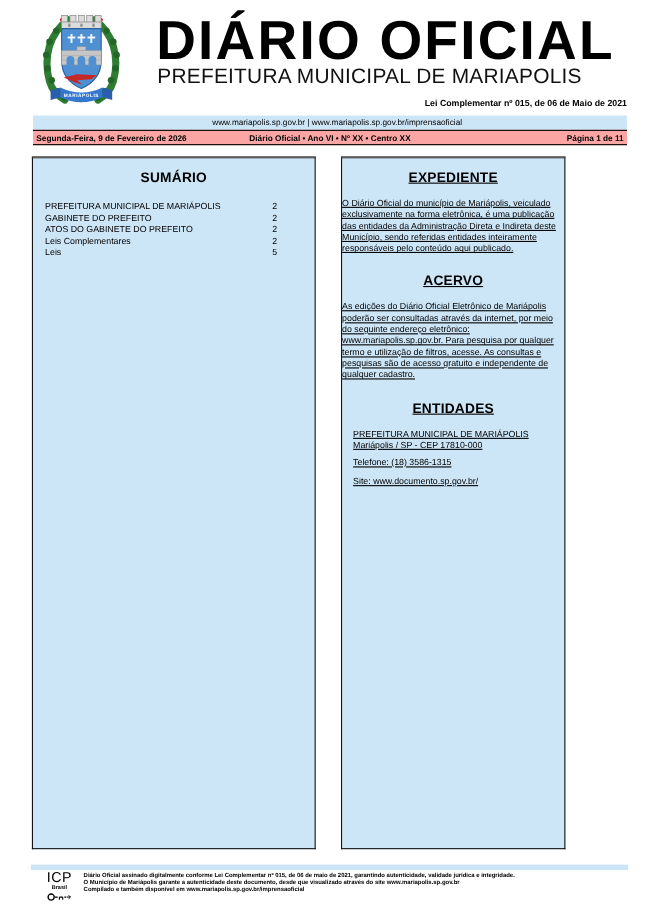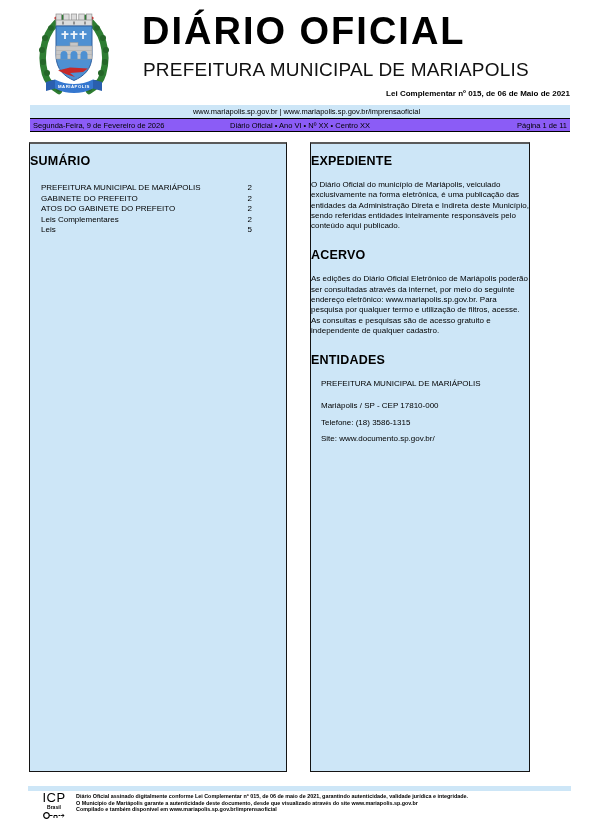--- a/index.html
+++ b/index.html
@@ -31,50 +31,50 @@
   .shield{fill:var(--shield);stroke:#2f5f9e;stroke-width:1;}
   .cross{fill:#eef4fb;}
   .wall{fill:var(--wall);stroke:#989898;stroke-width:0.5;}
   .wall-line{stroke:#a9a9a9;stroke-width:0.5;}
   .arch{fill:var(--shield);}
   .plane{fill:var(--plane);}
   .ribbon-main{fill:var(--ribbon);}
   .ribbon-tail{fill:var(--ribbon-dark);}
   .ribbon-text{fill:#ffffff;font-family:"Liberation Sans",sans-serif;font-size:4.3px;font-weight:bold;letter-spacing:0.5px;}
   .doc-title{
-    position:absolute;left:142px;top:12px;font-size:38px;font-weight:bold;
+    position:absolute;left:142px;top:12px;font-size:50px;font-weight:bold;
     letter-spacing:2px;line-height:1;white-space:nowrap;color:#000;
   }
   .doc-subtitle{
     position:absolute;left:143px;top:59px;font-size:19px;letter-spacing:0.2px;
     white-space:nowrap;color:#111;
   }
   .law-line{position:absolute;right:30px;top:89px;font-size:8px;font-weight:bold;color:#000;}
   
   .url-bar{
     position:absolute;left:30px;top:105px;width:540px;height:13px;background:var(--panel);
     display:flex;align-items:center;justify-content:center;font-size:7.5px;color:#000;padding-left:13px;
   }
   .info-row{
     position:absolute;left:30px;top:118px;width:540px;height:14px;
-    border-top:1px solid #000;border-bottom:1px solid #000;background:#8b5cf6;
-    display:flex;align-items:center;font-size:7.5px;
+    border-top:1px solid #000;border-bottom:1px solid #000;background:#fca5a5;
+    display:flex;align-items:center;font-size:7.5px;font-weight:bold;
   }
   .info-left{flex:1;text-align:left;padding-left:3px;}
   .info-center{flex:0 0 auto;text-align:center;}
   .info-right{flex:1;text-align:right;padding-right:3px;}
   
   .panel{
     position:absolute;top:142px;height:630px;background:var(--panel);
     border:1px solid var(--border-dark);border-top:2px solid var(--border-top);
   }
   .panel-left{left:29px;width:258px;}
-  .panel-right{left:310px;width:220px;}
+  .panel-right{left:310px;width:204px;text-decoration:underline;}
   .panel-heading{
-    font-size:12.5px;font-weight:bold;letter-spacing:0.2px;margin-top:10px;
+    text-align:center;font-size:12.5px;font-weight:bold;letter-spacing:0.2px;margin-top:10px;
   }
   .heading-gap{margin-top:17px;}
   .sum-list{margin-top:15px;padding:0 34px 0 11px;font-size:8px;}
   .sum-row{display:flex;line-height:10.5px;}
   .sum-label{flex:1;padding-right:8px;}
   .sum-page{width:12px;text-align:right;}
   .body-par{margin:12px 0 0;font-size:8px;line-height:10.3px;text-align:left;color:#000;}
   .ent-par{margin:6.5px 10px 0;font-size:8px;line-height:10px;}
   .ent-first{margin-top:12px;}
   
@@ -194,21 +194,21 @@
 
   <div class="panel panel-right">
     <div class="panel-heading">EXPEDIENTE</div>
     <p class="body-par">O Diário Oficial do município de Mariápolis, veiculado exclusivamente na forma eletrônica, é uma publicação das entidades da Administração Direta e Indireta deste Município, sendo referidas entidades inteiramente responsáveis pelo conteúdo aqui publicado.</p>
 
     <div class="panel-heading heading-gap">ACERVO</div>
     <p class="body-par">As edições do Diário Oficial Eletrônico de Mariápolis poderão ser consultadas através da internet, por meio do seguinte endereço eletrônico: www.mariapolis.sp.gov.br. Para pesquisa por qualquer termo e utilização de filtros, acesse. As consultas e pesquisas são de acesso gratuito e independente de qualquer cadastro.</p>
 
     <div class="panel-heading heading-gap">ENTIDADES</div>
     <p class="ent-par ent-first">PREFEITURA MUNICIPAL DE MARIÁPOLIS</p>
-    <p class="ent-par" style="margin-top:12px">Mariápolis / SP - CEP 17810-000</p>
+    <p class="ent-par" style="margin-top:0">Mariápolis / SP - CEP 17810-000</p>
     <p class="ent-par">Telefone: (18) 3586-1315</p>
     <p class="ent-par">Site: www.documento.sp.gov.br/</p>
   </div>
 
   <div class="footer-bar"></div>
 
   <div class="icp">
     <span class="icp-top">ICP</span>
     <span class="icp-bottom">Brasil</span>
     <svg class="icp-key" width="24" height="9" viewBox="0 0 24 9" aria-hidden="true">

